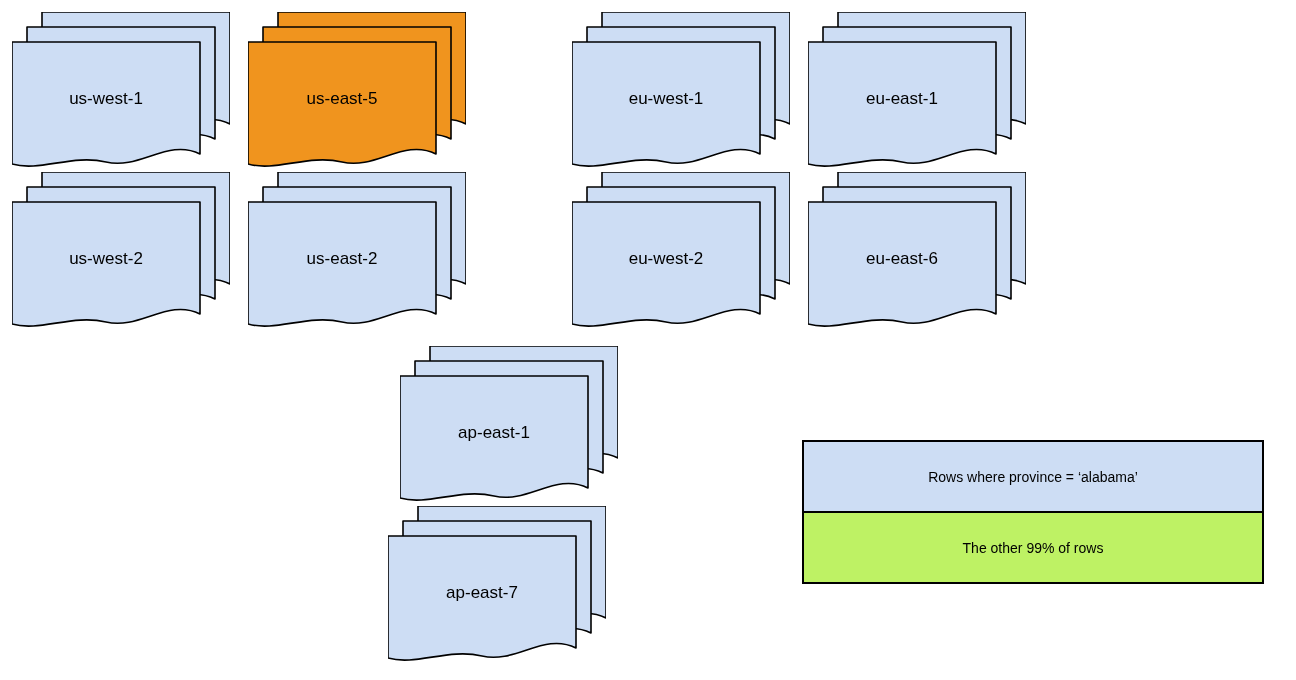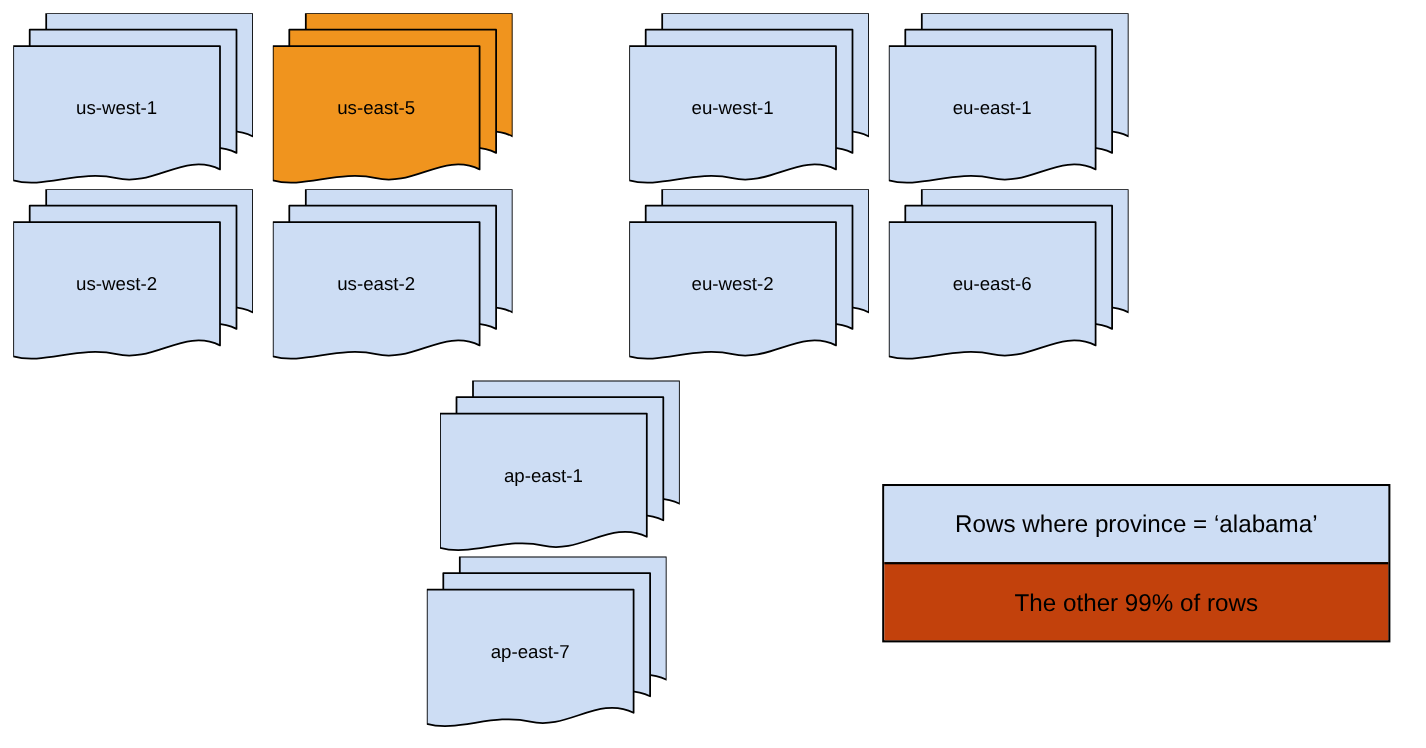--- a/index.html
+++ b/index.html
@@ -52,21 +52,21 @@
     border: 2px solid #000000;
     box-sizing: border-box;
     display: flex;
     flex-direction: column;
   }
   .legend-row {
     flex: 1;
     display: flex;
     align-items: center;
     justify-content: center;
-    font-size: 22px;
+    font-size: 14px;
     color: #000000;
   }
   .legend-row + .legend-row {
     border-top: 2px solid #000000;
   }
 </style>
 </head>
 <body>
 
 <div class="canvas">
@@ -156,16 +156,16 @@
     <svg viewBox="0 0 218 168">
       <path class="page" transform="translate(30,0)" d="M0 0 L188 0 L188 112 C 156 96 128 128 94 120 C 60 112 28 130 0 122 Z" fill="#cdddf4"></path>
       <path class="page" transform="translate(15,15)" d="M0 0 L188 0 L188 112 C 156 96 128 128 94 120 C 60 112 28 130 0 122 Z" fill="#cdddf4"></path>
       <path class="page" transform="translate(0,30)" d="M0 0 L188 0 L188 112 C 156 96 128 128 94 120 C 60 112 28 130 0 122 Z" fill="#cdddf4"></path>
     </svg>
     <div class="stack-label">ap-east-7</div>
   </div>
 
   <div class="legend">
     <div class="legend-row" style="background-color: rgb(205, 221, 244);">Rows where province = ‘alabama’</div>
-    <div class="legend-row" style="background-color: #c2410c;">The other 99% of rows</div>
+    <div class="legend-row" style="background-color: #bef264;">The other 99% of rows</div>
   </div>
 
 </div>
 
 </body></html>

